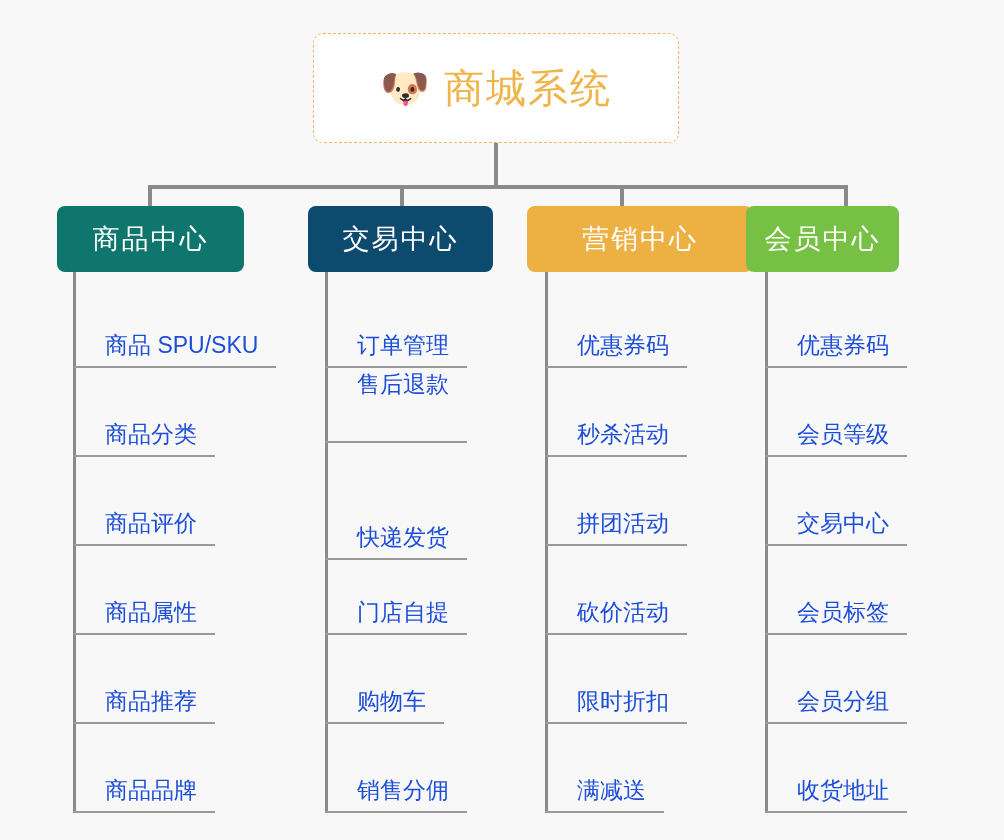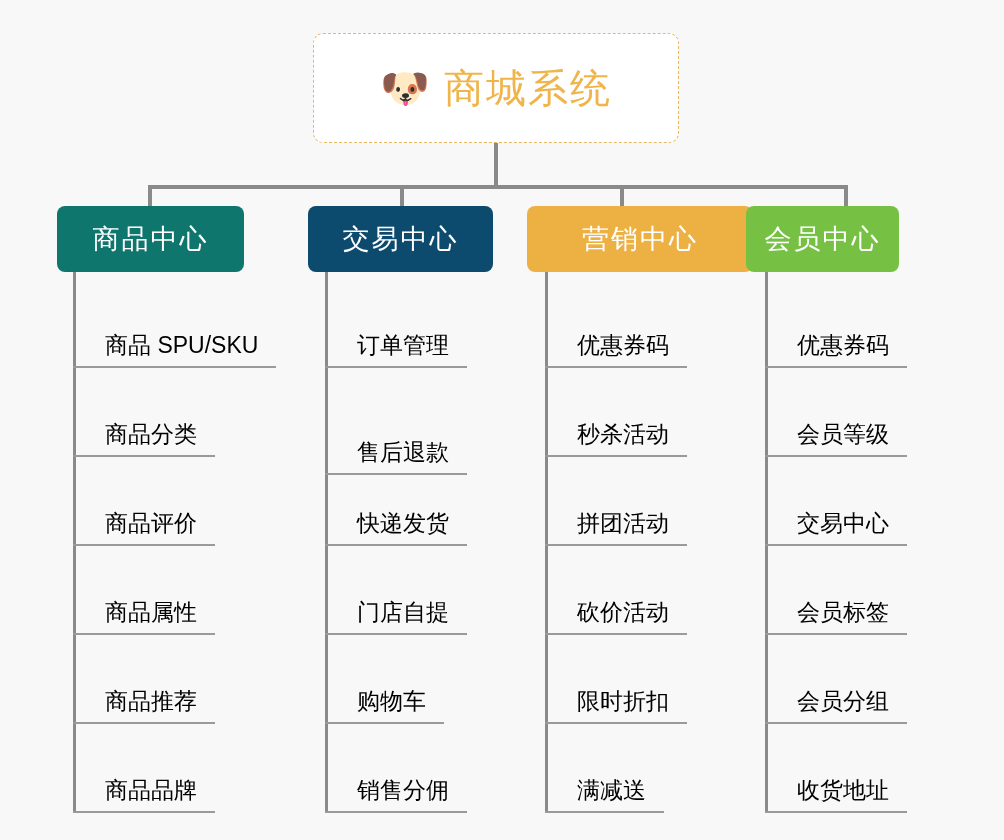--- a/index.html
+++ b/index.html
@@ -85,21 +85,21 @@
   .leaf-item {
     position: absolute;
     left: 0;
     display: flex;
     flex-direction: column;
     justify-content: flex-end;
     height: 72px;
   }
   .leaf-label {
     font-size: 23px;
-    color: #000000;
+    color: #1d4ed8;
     white-space: nowrap;
     padding: 0 18px 6px 32px;
     line-height: 1.2;
   }
   .leaf-rule {
     height: 2px;
     background: #9a9a9a;
   }
 </style>
 </head>
@@ -162,25 +162,25 @@
           <div class="leaf-label">商品品牌</div>
           <div class="leaf-rule"></div>
         </div>
       </div>
       <div class="leaf-col" style="left: 325px;">
         <div class="leaf-spine" style="height: 541px;"></div>
         <div class="leaf-item" style="top: 24px;">
           <div class="leaf-label">订单管理</div>
           <div class="leaf-rule"></div>
         </div>
-        <div class="leaf-item" style="top: 131px;">
+        <div class="leaf-item" style="top: 99px; justify-content: space-between;">
           <div class="leaf-label">售后退款</div>
           <div class="leaf-rule"></div>
         </div>
-        <div class="leaf-item" style="top: 202px;">
+        <div class="leaf-item" style="top: 216px;">
           <div class="leaf-label">快递发货</div>
           <div class="leaf-rule"></div>
         </div>
         <div class="leaf-item" style="top: 291px;">
           <div class="leaf-label">门店自提</div>
           <div class="leaf-rule"></div>
         </div>
         <div class="leaf-item" style="top: 380px;">
           <div class="leaf-label">购物车</div>
           <div class="leaf-rule"></div>

